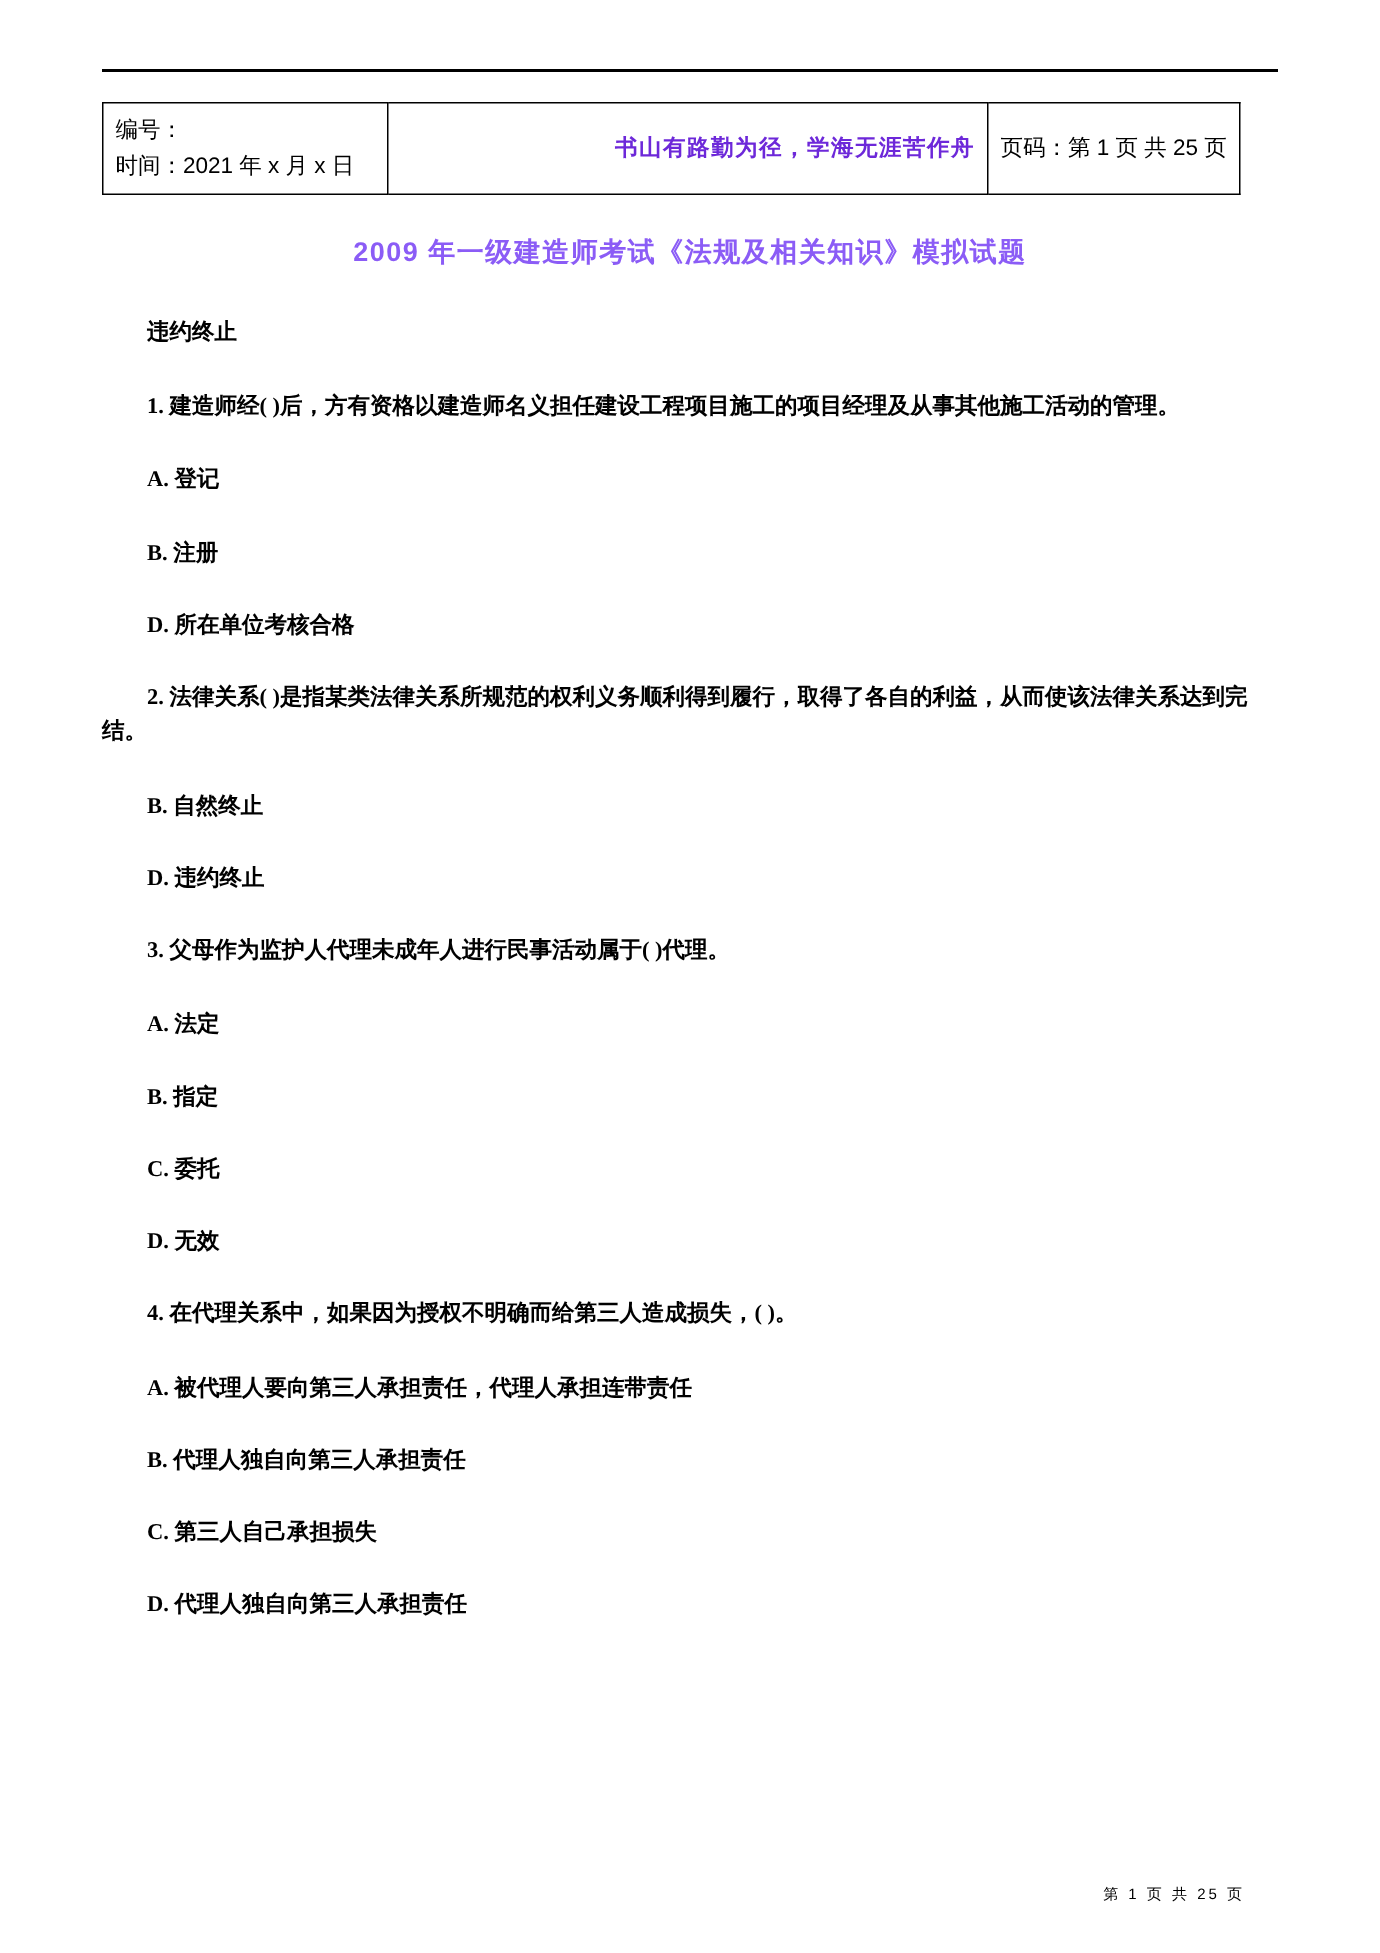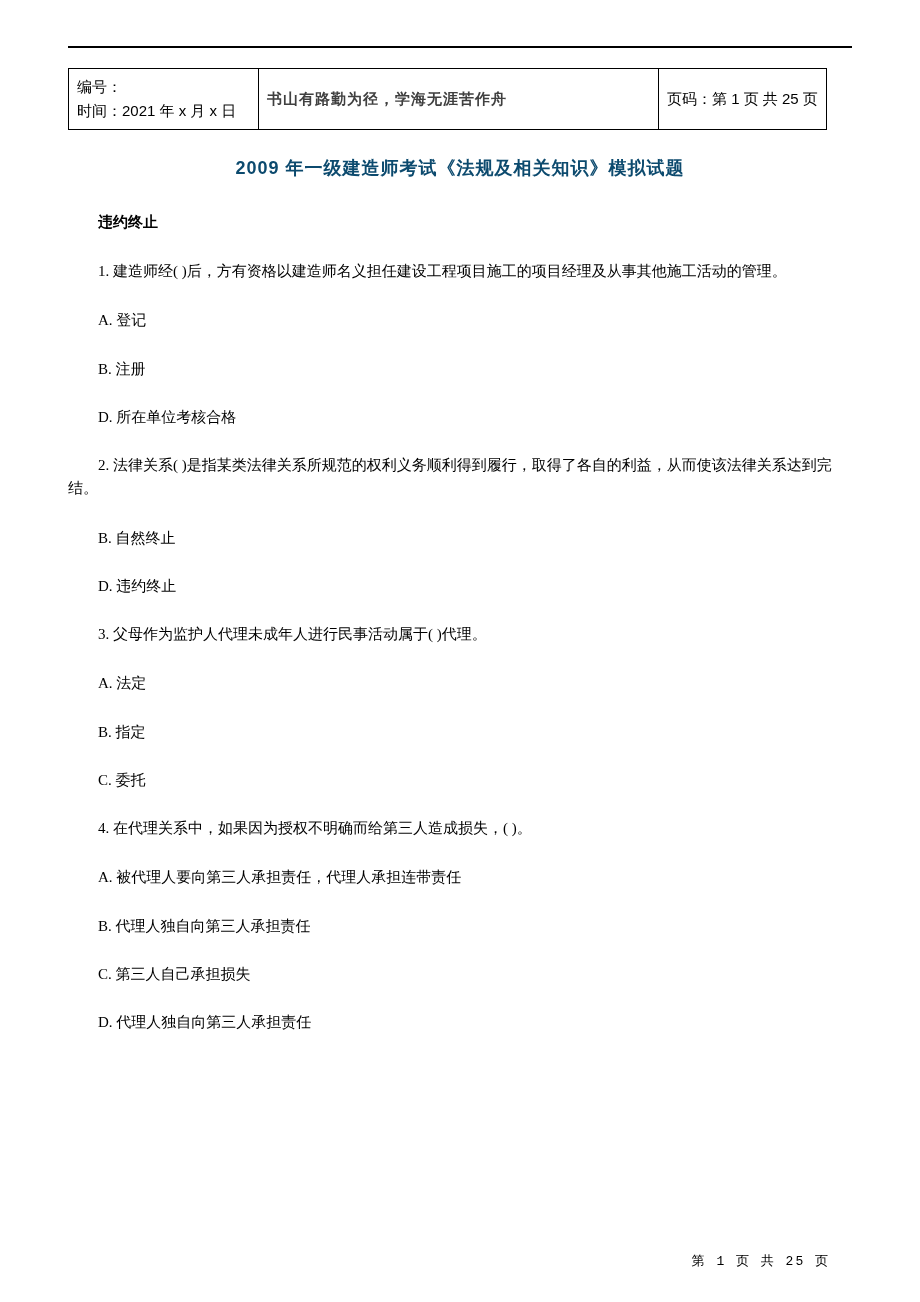--- a/index.html
+++ b/index.html
@@ -32,65 +32,66 @@
       padding: 6px 8px;
       font-size: 15px;
       line-height: 1.6;
     }
     .hdr-left {
       width: 190px;
       font-family: "Microsoft YaHei", "SimHei", sans-serif;
     }
     .hdr-mid {
       width: 400px;
-      text-align: left;
-      color: #404040;
+      text-align: right;
+      color: #6d28d9;
       font-family: "SimSun", serif;
       font-weight: bold;
       font-size: 22px;
       letter-spacing: 1px;
     }
     .hdr-right {
       font-family: "Microsoft YaHei", "SimHei", sans-serif;
     }
     .content {
       position: absolute;
       top: 145px;
       left: 68px;
       right: 68px;
       font-family: "SimSun", serif;
       font-size: 15px;
       line-height: 1.55;
     }
     .title {
       text-align: center;
-      color: #0c4a6e;
+      color: #8b5cf6;
       font-family: "SimHei", "Microsoft YaHei", sans-serif;
       font-weight: bold;
       font-size: 18px;
       margin: 10px 0 28px;
       letter-spacing: 1px;
     }
     .section-head {
       font-weight: bold;
       text-indent: 2em;
       margin-bottom: 26px;
     }
     .q-stem, .q-opt {
       text-indent: 2em;
       margin-bottom: 26px;
+      font-weight: bold;
     }
     .q-opt { margin-bottom: 25px; }
     .q-opt:last-of-type { margin-bottom: 29px; }
     .footer {
       position: absolute;
       bottom: 32px;
       right: 90px;
-      font-family: Liberation Mono, monospace;
-      font-size: 13px;
+      font-family: Liberation Sans, sans-serif;
+      font-size: 10px;
       letter-spacing: 2px;
     }
   </style>
 </head>
 <body>
 
 <div class="top-rule"></div>
 
 <table class="header-table">
   <tbody>
@@ -115,20 +116,21 @@
   <div class="q-opt">D. 所在单位考核合格</div>
 
   <div class="q-stem" style="text-indent: 2em;">2. 法律关系( )是指某类法律关系所规范的权利义务顺利得到履行，取得了各自的利益，从而使该法律关系达到完结。</div>
   <div class="q-opt">B. 自然终止</div>
   <div class="q-opt">D. 违约终止</div>
 
   <div class="q-stem" style="text-indent: 2em;">3. 父母作为监护人代理未成年人进行民事活动属于( )代理。</div>
   <div class="q-opt">A. 法定</div>
   <div class="q-opt">B. 指定</div>
   <div class="q-opt">C. 委托</div>
+  <div class="q-opt">D. 无效</div>
 
   <div class="q-stem" style="text-indent: 2em;">4. 在代理关系中，如果因为授权不明确而给第三人造成损失，( )。</div>
   <div class="q-opt">A. 被代理人要向第三人承担责任，代理人承担连带责任</div>
   <div class="q-opt">B. 代理人独自向第三人承担责任</div>
   <div class="q-opt">C. 第三人自己承担损失</div>
   <div class="q-opt">D. 代理人独自向第三人承担责任</div>
 </div>
 
 <div class="footer">第 1 页 共 25 页</div>
 

